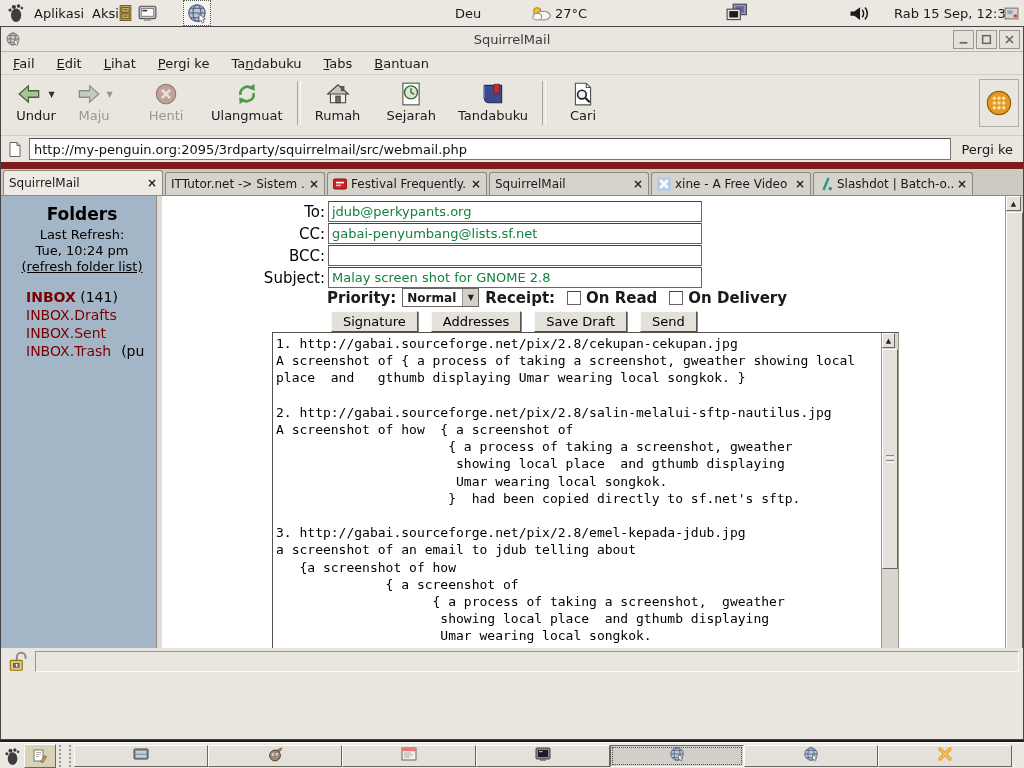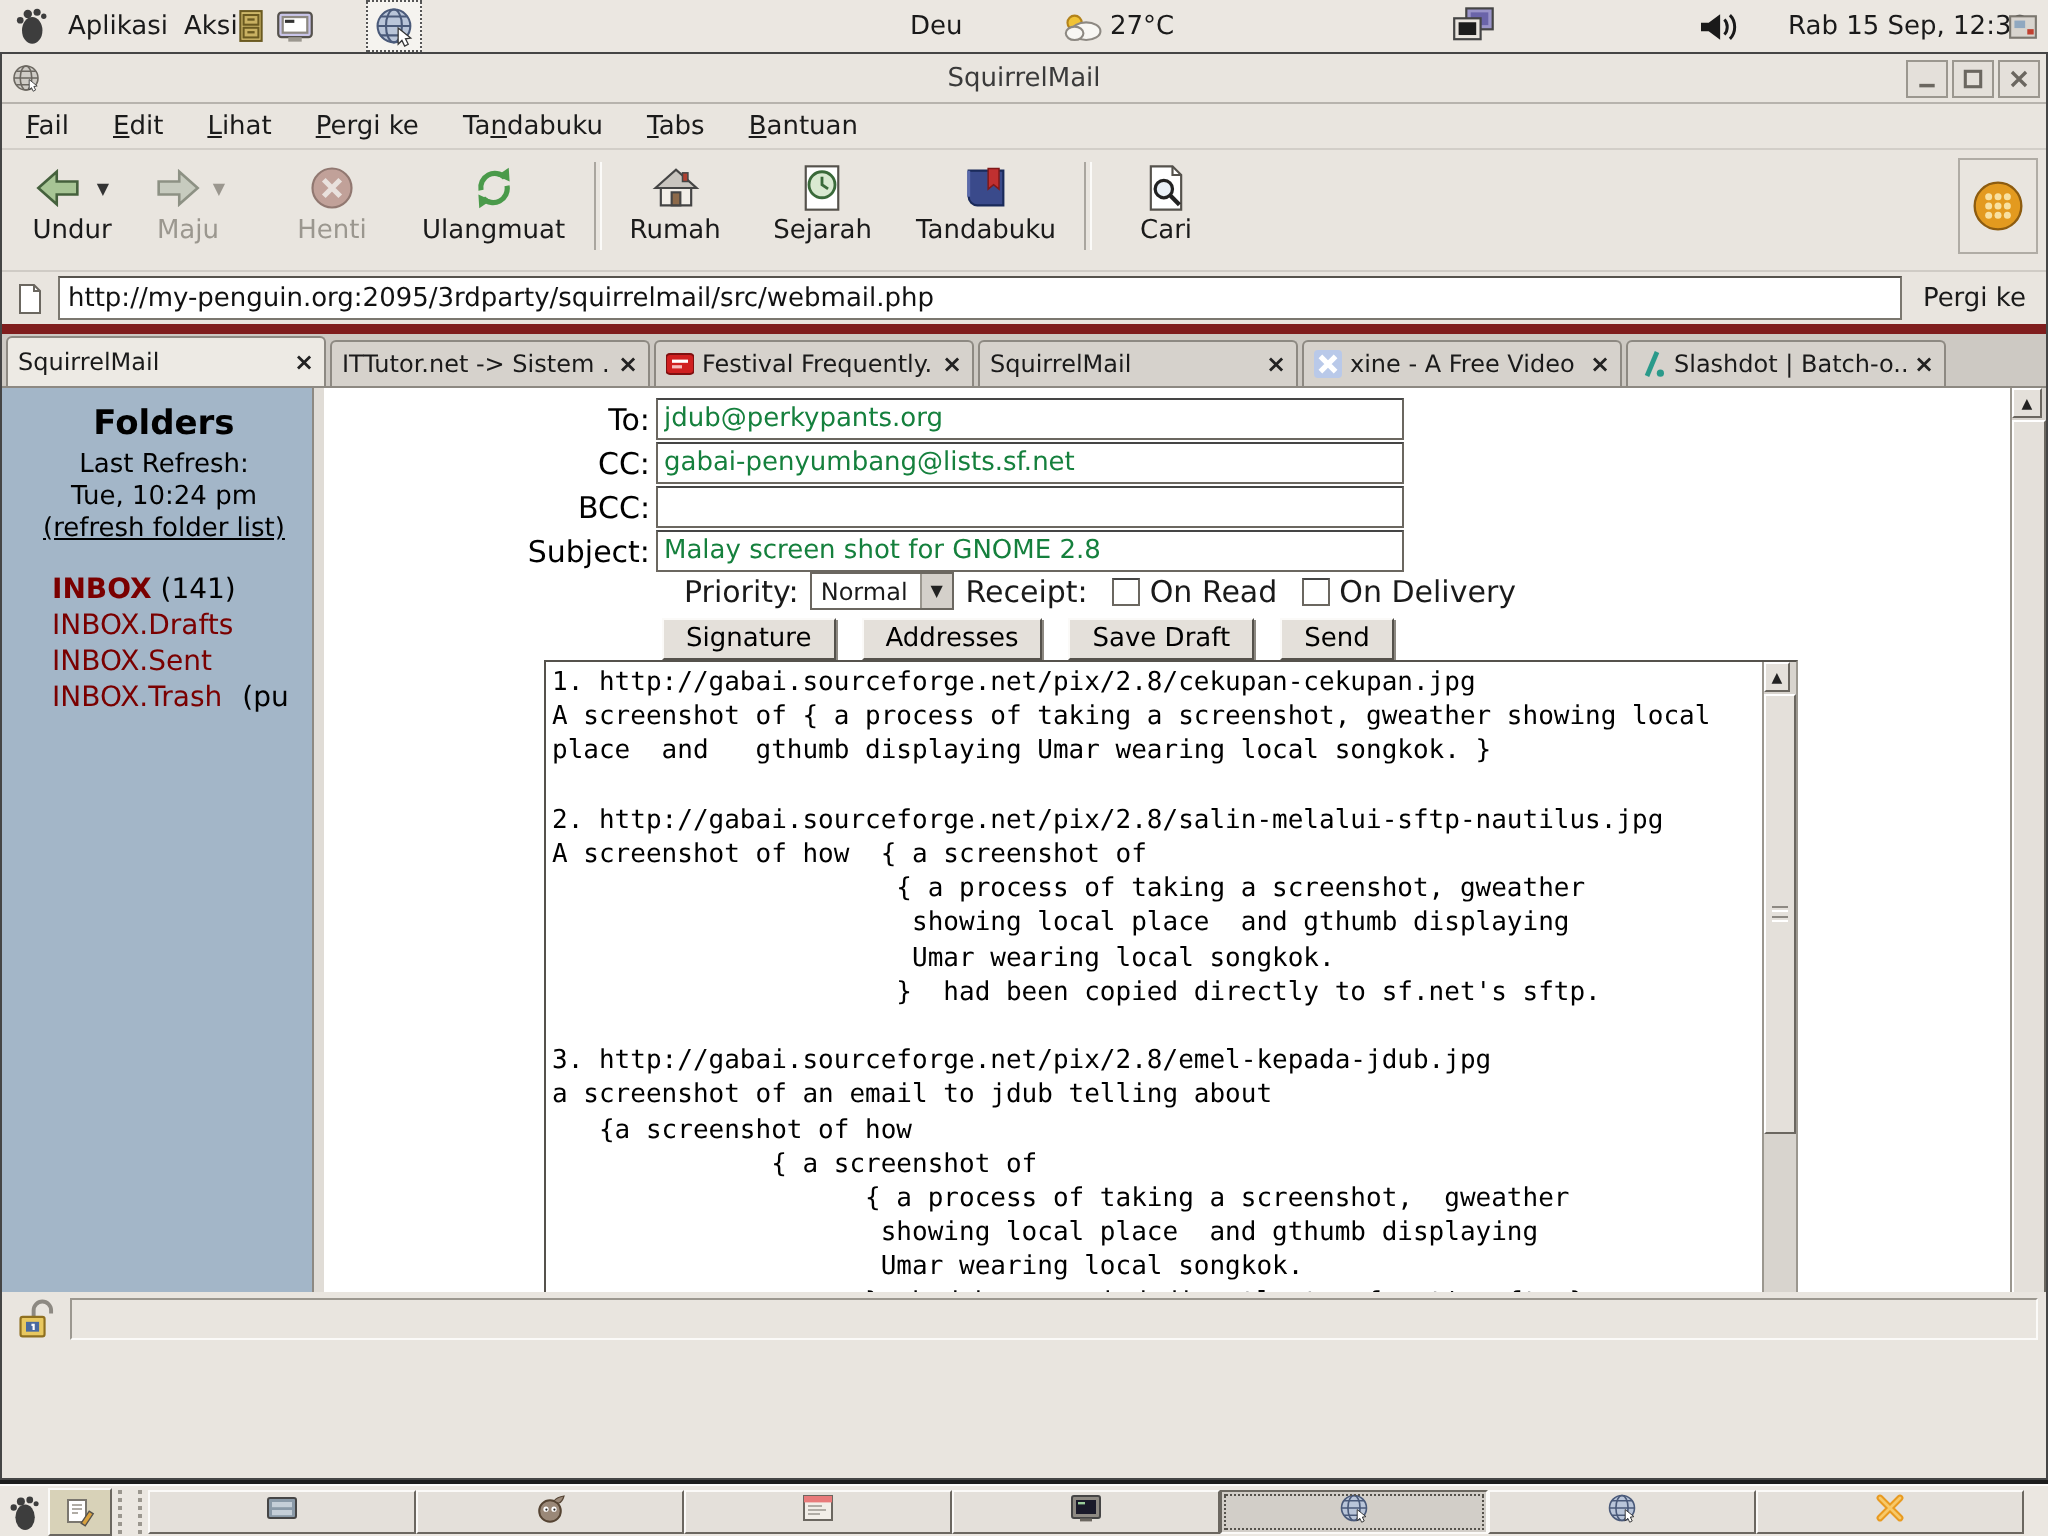--- a/index.html
+++ b/index.html
@@ -28,21 +28,21 @@
 
   .toolbar{height:56px;display:flex;align-items:flex-start;padding:4px 2px 0 6px;position:relative;border-bottom:1px solid #cfcbc5;}
   .tbtn{display:flex;flex-direction:column;align-items:center;font-size:13px;padding:1px 6px;min-width:46px;}
   .tbtn .icon-row{display:flex;align-items:center;height:28px;}
   .tbtn .dd{font-size:8px;color:#333;margin-left:5px;}
   .tbtn.disabled{color:#9b978f;}
   .tbtn.disabled .dd{color:#9b978f;}
   .tsep{width:2px;height:44px;margin:2px 8px 0 8px;border-left:1px solid #aaa69f;border-right:1px solid #fbfaf8;}
   .throbber-box{position:absolute;right:4px;top:4px;width:38px;height:46px;border:1px solid #b0aca5;display:flex;align-items:center;justify-content:center;background:#e9e5df;}
 
-  .urlbar{height:26px;display:flex;align-items:center;padding:0 6px;gap:6px;border-bottom:5px solid #7f1d1d;}
+  .urlbar{height:26px;display:flex;align-items:center;padding:0 6px;gap:6px;border-bottom:7px solid #7f1d1d;}
   .url-input{flex:1;height:18px;border:1px solid #7b776f;border-top-color:#55524c;background:#fff;
              font-family:"DejaVu Sans","Liberation Sans",sans-serif;font-size:13px;padding:1px 4px;color:#111;}
   .go-label{font-size:13px;padding:0 4px;}
 
   .tabbar{height:27px;background:#cdc9c3;display:flex;align-items:flex-end;gap:2px;padding:2px 2px 0 2px;box-sizing:border-box;border-bottom:1px solid #8d8982;}
   .tab{width:160px;height:23px;box-sizing:border-box;background:#d6d2cc;border:1px solid #8d8982;border-bottom:none;
        border-radius:3px 3px 0 0;display:flex;align-items:center;padding:0 5px;font-size:12px;gap:4px;}
   .tab.active{background:#edeae4;height:25px;}
   .tab-label{flex:1;overflow:hidden;white-space:nowrap;}
   .tab-close{font-size:12px;font-weight:bold;color:#222;line-height:1;}
@@ -68,21 +68,21 @@
   .hthumb{width:96px;height:100%;background:#e4e0da;border:1px solid;border-color:#fff #6b6760 #6b6760 #fff;box-sizing:border-box;
           display:flex;align-items:center;justify-content:center;gap:2px;}
   .grip-v{width:1px;height:7px;border-left:1px solid #8d8982;border-right:1px solid #fff;}
   .grip-h{height:1px;width:8px;border-top:1px solid #8d8982;border-bottom:1px solid #fff;}
 
   
   .frow{position:absolute;display:flex;align-items:center;}
   .flabel{width:163px;text-align:right;font-size:15px;padding-right:3px;color:#000;}
   .finput{width:366px;height:17px;border:1px solid #6b6760;border-top-color:#454545;background:#fff;
           font-family:"DejaVu Sans","Liberation Sans",sans-serif;font-size:13px;padding:1px 3px;color:#15803d;}
-  .prio-row{position:absolute;left:180px;top:92px;display:flex;align-items:center;font-size:15px;}
+  .prio-row{position:absolute;left:165px;top:92px;display:flex;align-items:center;font-size:15px;font-weight:bold;}
   .selectbox{display:flex;align-items:center;border:1px solid #6b6760;background:#fff;height:17px;margin:0 6px;}
   .select-val{font-size:12px;padding:0 6px 0 4px;min-width:40px;}
   .select-btn{width:15px;height:100%;background:#d4d0ca;border-left:1px solid #9b978f;display:flex;align-items:center;justify-content:center;font-size:8px;color:#222;}
   .checkbox{width:12px;height:12px;border:1px solid #6b6760;border-top-color:#454545;background:#fff;margin:0 5px 0 12px;}
   .btn-row{position:absolute;left:169px;top:115px;display:flex;gap:13px;}
   .pbtn{background:#e4e0da;border:1px solid;border-color:#fbfaf8 #55524c #55524c #fbfaf8;box-shadow:1px 1px 0 #8d8982;
         font-size:13px;padding:2px 11px;font-family:inherit;color:#000;}
   .bodybox{position:absolute;left:110px;top:136px;width:627px;height:358px;border:1px solid #55524c;border-bottom-color:#9b978f;border-right-color:#9b978f;background:#fff;box-sizing:border-box;}
   .bodytext{margin:0;position:absolute;left:3px;top:2px;right:18px;bottom:2px;overflow:hidden;
             font-family:"DejaVu Sans Mono","Liberation Mono",monospace;font-size:13px;line-height:17.2px;white-space:pre;color:#000;}

